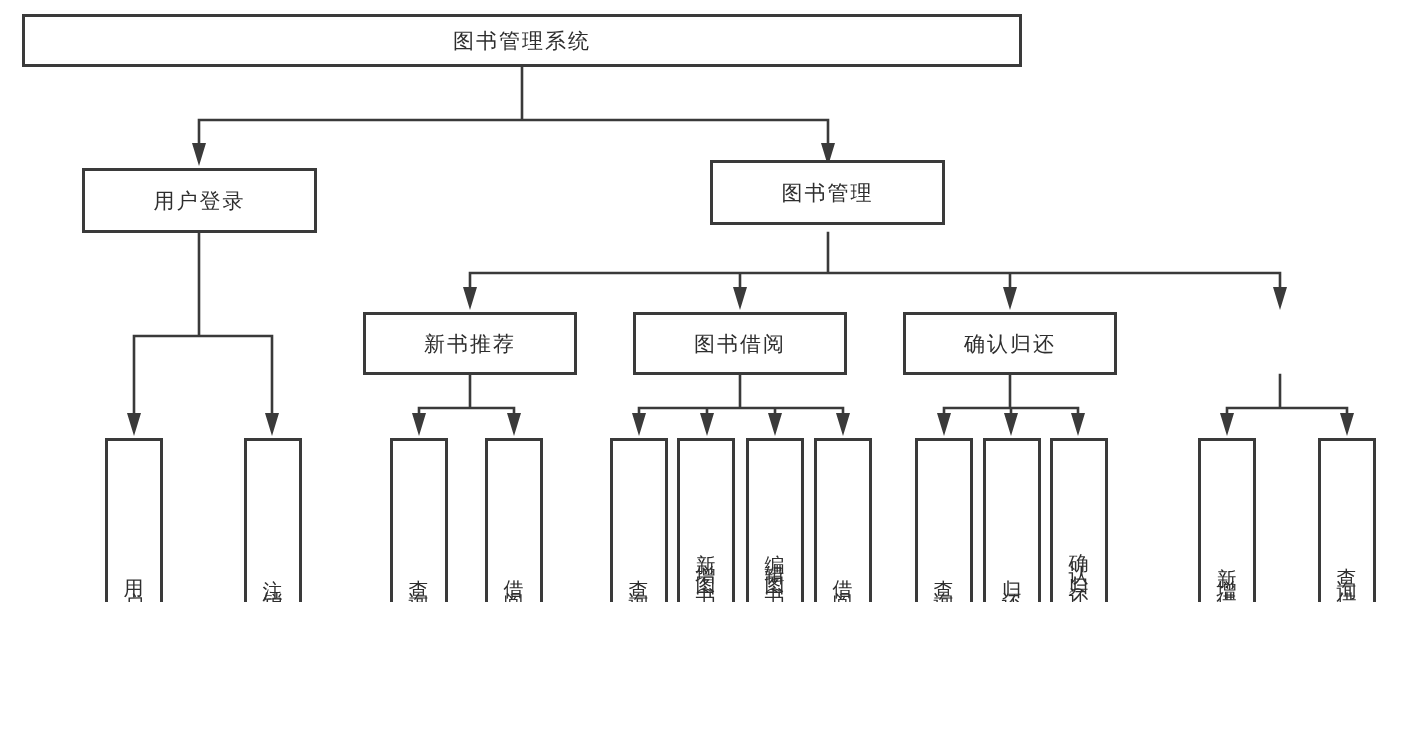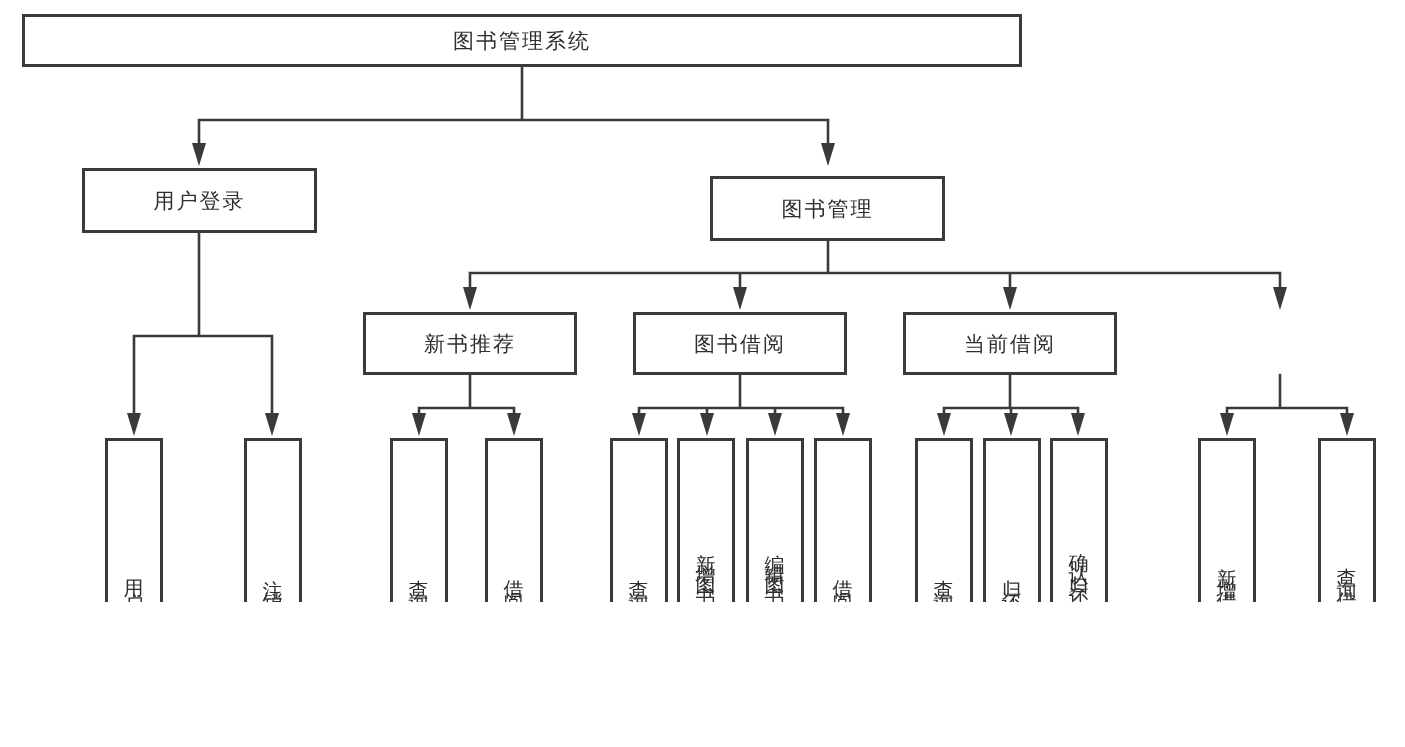--- a/index.html
+++ b/index.html
@@ -81,32 +81,32 @@
     <path d="M1227 436 L1220 413 L1234 413 Z M1347 436 L1340 413 L1354 413 Z" fill="#3a3a3a" stroke="none"></path>
   </svg>
 
   <div class="node h-node root-node" style="left:22px; top:14px; width:1000px; height:53px;">
     <span>图书管理系统</span>
   </div>
 
   <div class="node h-node" style="left:82px; top:168px; width:235px; height:65px;">
     <span>用户登录</span>
   </div>
-  <div class="node h-node" style="left:710px; top:176px; width:235px; height:65px;">
+  <div class="node h-node" style="left:710px; top:160px; width:235px; height:65px;">
     <span>图书管理</span>
   </div>
 
   <div class="node h-node" style="left:363px; top:312px; width:214px; height:63px;">
     <span>新书推荐</span>
   </div>
   <div class="node h-node" style="left:633px; top:312px; width:214px; height:63px;align-items:center;">
     <span>图书借阅</span>
   </div>
   <div class="node h-node" style="left:903px; top:312px; width:214px; height:63px;">
-    <span>当前借阅</span>
+    <span>确认归还</span>
   </div>
 
   <div class="node v-node" style="left:105px; top:438px;">
     <span class="vtext">用户登录</span>
   </div>
   <div class="node v-node" style="left:244px; top:438px;">
     <span class="vtext">注销登录</span>
   </div>
 
   <div class="node v-node" style="left:390px; top:438px;">

